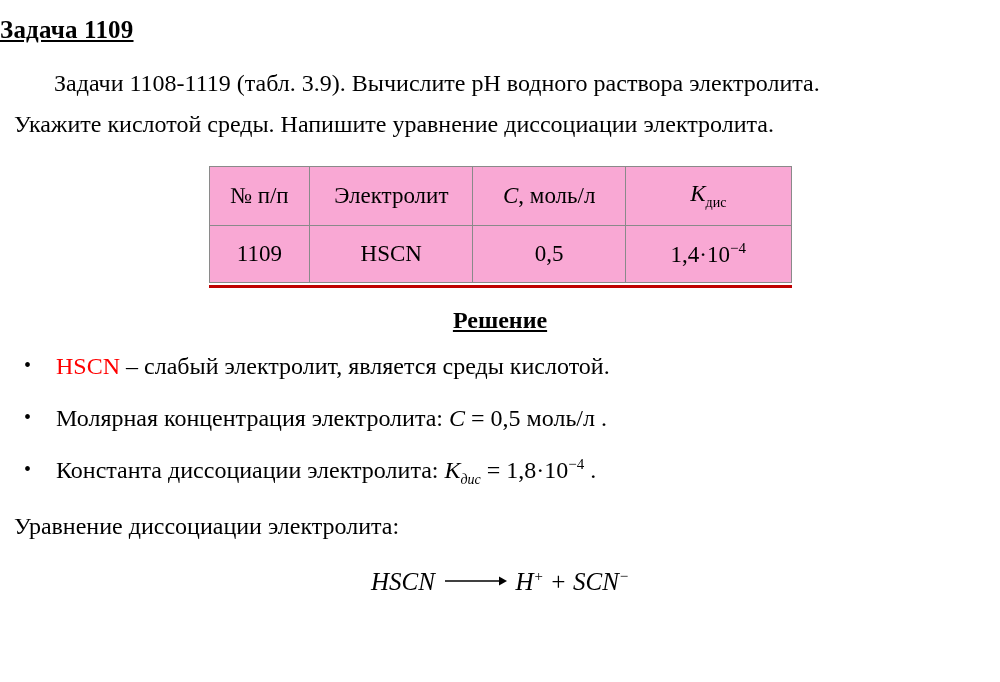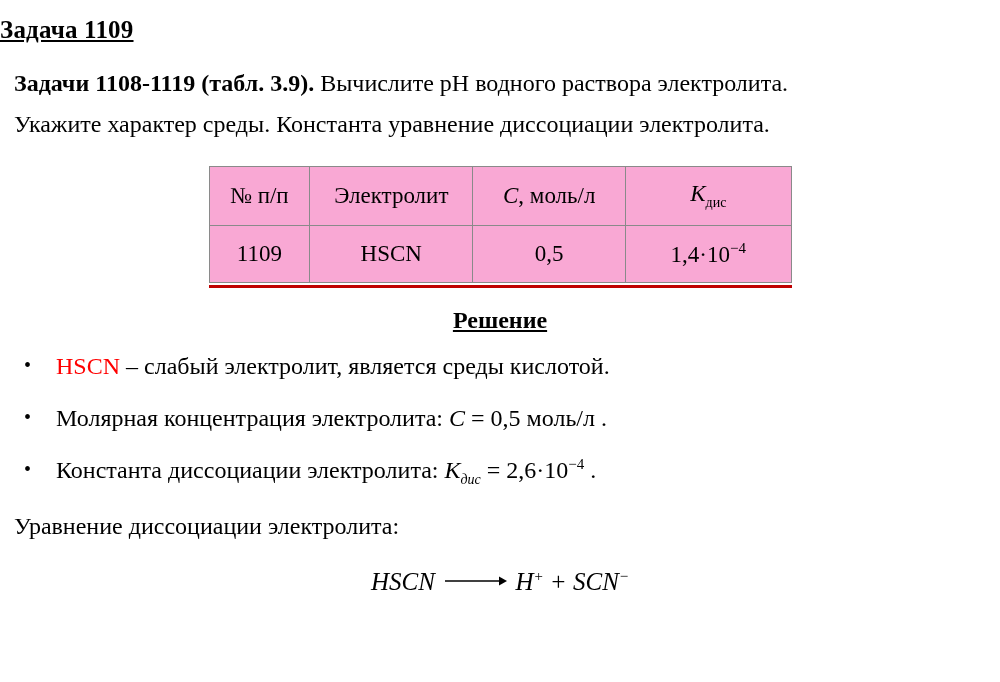--- a/index.html
+++ b/index.html
@@ -35,21 +35,22 @@
 
   
   .statement {
     margin: 20px 0 0 0;
     padding: 0 14px 0 14px;
     font-size: 24px;
     line-height: 1.62;
     text-align: left;
   }
   .statement .lead {
-    font-weight: bold;
+    font-weight: normal;
+    margin-left: 40px;
   }
   .statement .body-text {
     font-weight: normal;
   }
   .statement-line2 {
     font-size: 24px;
     line-height: 1.62;
     padding: 0 14px;
     margin-top: 2px;
   }
@@ -174,21 +175,21 @@
 <body>
 
 <div class="page">
 
   <div class="doc-title">Задача 1109</div>
 
   <div class="statement">
     <span class="lead">Задачи 1108-1119 (табл. 3.9).</span>
     <span class="body-text">Вычислите pH водного раствора электролита.</span>
   </div>
-  <div class="statement-line2">Укажите характер среды. Константа уравнение диссоциации электролита.</div>
+  <div class="statement-line2">Укажите кислотой среды. Напишите уравнение диссоциации электролита.</div>
 
   <div class="table-wrap">
     <table class="data">
       <thead>
         <tr>
           <th class="col-1">№ п/п</th>
           <th class="col-2">Электролит</th>
           <th class="col-3"><span class="italic">C</span><span>, моль/л</span></th>
           <th class="col-4"><span class="italic">K</span><span class="sub">дис</span></th>
         </tr>
@@ -211,21 +212,21 @@
     <li>
       <span class="bullet-dot">•</span>
       <span class="hscn-red">HSCN</span><span> – слабый электролит, является среды кислотой.</span>
     </li>
     <li>
       <span class="bullet-dot">•</span>
       <span>Молярная концентрация электролита: </span><span class="math-var">C</span><span class="nowrap"> = 0,5 моль/л .</span>
     </li>
     <li>
       <span class="bullet-dot">•</span>
-      <span>Константа диссоциации электролита: </span><span class="math-var">K</span><span class="sub math-var">дис</span><span> = 2,6</span><span>·</span><span>10</span><span class="sup">−4</span><span> .</span>
+      <span>Константа диссоциации электролита: </span><span class="math-var">K</span><span class="sub math-var">дис</span><span> = 1,8</span><span>·</span><span>10</span><span class="sup">−4</span><span> .</span>
     </li>
   </ul>
 
   <div class="para">Уравнение диссоциации электролита:</div>
 
   <div class="equation">
     <span>HSCN</span>
     <span class="eq-arrow">
       <svg width="64" height="22" viewBox="0 0 64 22">
         <line x1="2" y1="8" x2="56" y2="8" stroke="#000" stroke-width="1.6"></line>

